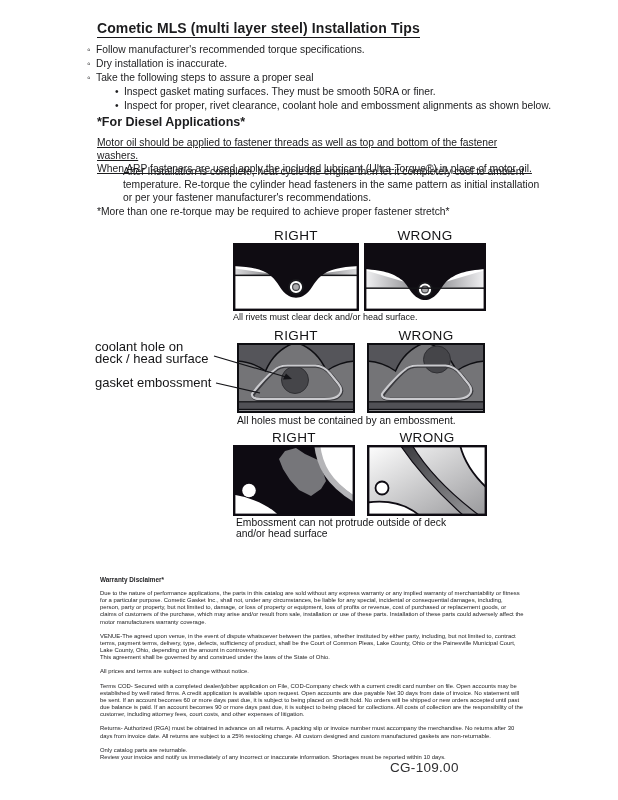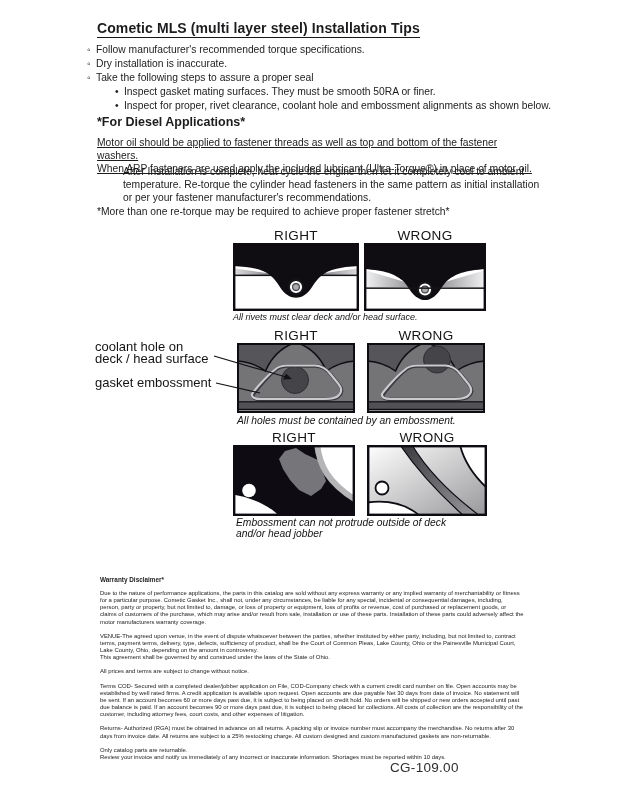--- a/index.html
+++ b/index.html
@@ -16,21 +16,21 @@
   .tip-row { display:flex; white-space:nowrap; }
   .tip-row.indent { padding-left:28px; }
   .tip-marker { width:9px; flex:0 0 9px; }
   .diesel-heading { position:absolute; left:97px; top:115px; font-size:12.5px; font-weight:bold; }
   .para { position:absolute; left:97px; font-size:10.3px; line-height:13px; white-space:pre-line; width:440px; }
   .p1 { top:136px;text-decoration:underline; } .p2 { top:165px;margin-left:26px; } .p3 { top:205px; white-space:nowrap; }
 
   .fig { position:absolute; }
   .fig-label { text-align:center; font-size:13.5px; letter-spacing:.4px; height:15px; color:#141416; }
   .fig svg { display:block; }
-  .caption { position:absolute; font-size:10.3px; line-height:11px; white-space:pre-line; color:#141416;font-style:italic; }
+  .caption { position:absolute; font-size:10.3px; line-height:11px; white-space:pre-line; color:#141416; }
   .caption.small { font-size:9px; }
 
   .row2-label { position:absolute; left:95px; width:118px; text-align:left;
     font-size:13px; line-height:12px; white-space:pre-line; color:#141416; }
   .leader-overlay { position:absolute; left:90px; top:336px; z-index:5; pointer-events:none; }
 
   .disclaimer { position:absolute; left:100px; top:576px; width:424px; color:#232325; }
   .disclaimer .dh { font-size:6.4px; font-weight:bold; margin:0 0 7px 0; }
   .disclaimer p { font-size:5.9px; line-height:7.15px; margin:0 0 7px 0; white-space:pre-line; }
 
@@ -190,21 +190,21 @@
     <div class="fig-label">WRONG</div>
     <svg width="120" height="71" viewBox="0 0 120 71">
       <rect width="120" height="71" fill="#ffffff"></rect>
       <path d="M0,0 H93 C97,16 106,30 120,43 L120,71 H53 C37,57 18,55 0,57.5 Z" fill="url(#g3)" stroke="#0e0b12" stroke-width="1.8"></path>
       <path d="M45,0 C60,25 85,50 113,71 L97,71 C70,47 48,22 33,0 Z" fill="url(#g3d)" stroke="#0e0b12" stroke-width="1.2"></path>
       <circle cx="15" cy="43" r="6.5" fill="#ffffff" stroke="#0e0b12" stroke-width="1.8"></circle>
       <rect x="1.2" y="1.2" width="117.6" height="68.6" fill="none" stroke="#0e0b12" stroke-width="2.4"></rect>
     </svg>
   </div>
   <div class="caption" style="left:236px; top:517px;">Embossment can not protrude outside of deck
-and/or head jobber</div>
+and/or head surface</div>
 
   <div class="disclaimer">
     <div class="dh">Warranty Disclaimer*</div>
     <p>Due to the nature of performance applications, the parts in this catalog are sold without any express warranty or any implied warranty of merchantability or fitness for a particular purpose.  Cometic Gasket Inc., shall not, under any circumstances, be liable for any special, incidental or consequential damages, including, person, party or property, but not limited to, damage, or loss of property or equipment, loss of profits or revenue, cost of purchased or replacement goods, or claims of customers of the purchase, which may arise and/or result from sale, installation or use of these parts.  Installation of these parts could adversely affect the motor manufacturers warranty coverage.</p>
     <p>VENUE-The agreed upon venue, in the event of dispute whatsoever between the parties, whether instituted by either party, including, but not limited to, contract terms, payment terms, delivery, type, defects, sufficiency of product, shall be the Court of Common Pleas, Lake County, Ohio or the Painesville Municipal Court, Lake County, Ohio, depending on the amount in controversy.
 This agreement shall be governed by and construed under the laws of the State of Ohio.</p>
     <p>All prices and terms are subject to change without notice.</p>
     <p>Terms COD- Secured with a completed dealer/jobber application on File, COD-Company check with a current credit card number on file.  Open accounts may be established by well rated firms.  A credit application is available upon request.  Open accounts are due payable Net 30 days from date of invoice.  No statement will be sent.  If an account becomes 60 or more days past due, it is subject to being placed on credit hold.  No orders will be shipped or new orders accepted until past due balance is paid.  If an account becomes 90 or more days past due, it is subject to being placed for collections.  All costs of collection are the responsibility of the customer, including attorney fees, court costs, and other expenses of litigation.</p>
     <p>Returns- Authorized (RGA) must be obtained in advance on all returns.  A packing slip or invoice number must accompany the merchandise.  No returns after 30 days from invoice date.  All returns are subject to a 25% restocking charge.  All custom designed and custom manufactured gaskets are non-returnable.</p>
     <p>Only catalog parts are returnable.

